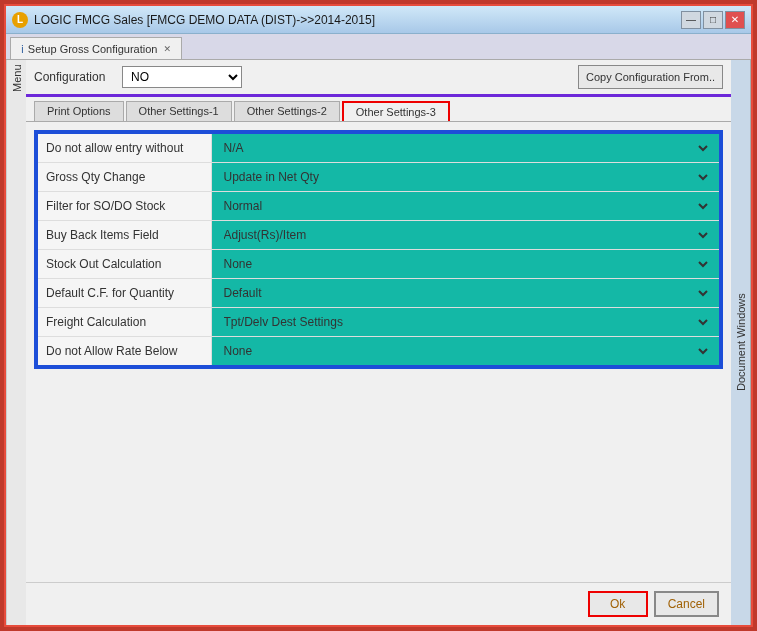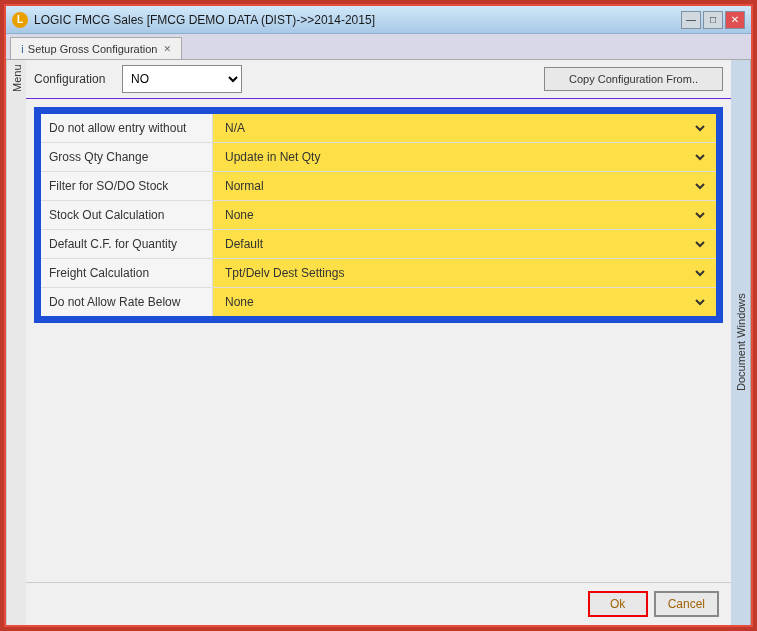--- a/index.html
+++ b/index.html
@@ -120,44 +120,44 @@
     .setup-tab-close {
       font-size: 9px; color: #666; cursor: pointer; margin-left: 2px;
     }
 
     
     .config-row {
       display: flex;
       align-items: center;
       padding: 5px 8px;
       background: #f0f0f0;
-      border-bottom: 1px solid #6d28d9;
+      border-bottom: 3px solid #6d28d9;
       flex-shrink: 0;
       gap: 8px;
     }
     .config-label {
       font-size: 12px;
       color: #333;
       min-width: 80px;
     }
     .config-select {
-      height: 28px;
+      height: 22px;
       border: 1px solid #888;
       background: white;
       font-size: 12px;
       padding: 0 4px;
       min-width: 120px;
     }
     .config-spacer { flex: 1; }
     .copy-btn {
       height: 24px;
       background: #e8e8e8;
       border: 1px solid #888;
       font-size: 11px;
-      padding: 0 24px;
+      padding: 0 7px;
       cursor: pointer;
       color: #333;
     }
 
     
     .inner-tabs {
       display: flex;
       border-bottom: 1px solid #aaa;
       padding: 4px 8px 0;
       background: #f0f0f0;
@@ -184,22 +184,22 @@
     
     .settings-area {
       flex: 1;
       padding: 8px;
       overflow-y: auto;
       background: #f0f0f0;
     }
     .settings-table {
       width: 100%;
       border-collapse: collapse;
-      background: #fde047;
-      border: 7px solid #1d4ed8;
+      background: #14b8a6;
+      border: 4px solid #1d4ed8;
     }
     .settings-table tr {
       border-bottom: 1px solid #ddd;
     }
     .settings-table tr:last-child {
       border-bottom: none;
       margin-top: 40px;
     }
     .settings-table td {
       padding: 4px 8px;
@@ -309,20 +309,26 @@
 
       <div class="config-row">
         <span class="config-label">Configuration</span>
         <select class="config-select">
           <option>NO</option>
         </select>
         <div class="config-spacer"></div>
         <button class="copy-btn">Copy  Configuration From..</button>
       </div>
 
+      <div class="inner-tabs">
+        <div class="inner-tab">Print Options</div>
+        <div class="inner-tab">Other Settings-1</div>
+        <div class="inner-tab">Other Settings-2</div>
+        <div class="inner-tab active">Other Settings-3</div>
+      </div>
 
       <div class="settings-area">
         <table class="settings-table">
           <tbody>
             <tr>
               <td>Do not allow entry without</td>
               <td>
                 <select class="row-select">
                   <option>N/A</option>
                 </select>
@@ -334,20 +340,28 @@
                 <select class="row-select">
                   <option>Update in Net Qty</option>
                 </select>
               </td>
             </tr>
             <tr>
               <td>Filter for SO/DO Stock</td>
               <td>
                 <select class="row-select">
                   <option>Normal</option>
+                </select>
+              </td>
+            </tr>
+            <tr>
+              <td>Buy Back Items Field</td>
+              <td>
+                <select class="row-select">
+                  <option>Adjust(Rs)/Item</option>
                 </select>
               </td>
             </tr>
             <tr>
               <td>Stock Out Calculation</td>
               <td>
                 <select class="row-select">
                   <option>None</option>
                 </select>
               </td>

